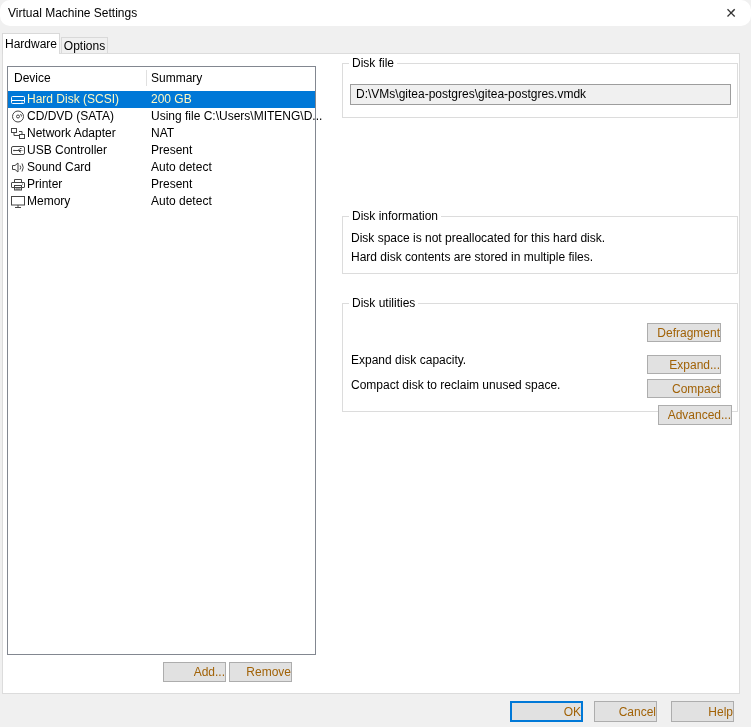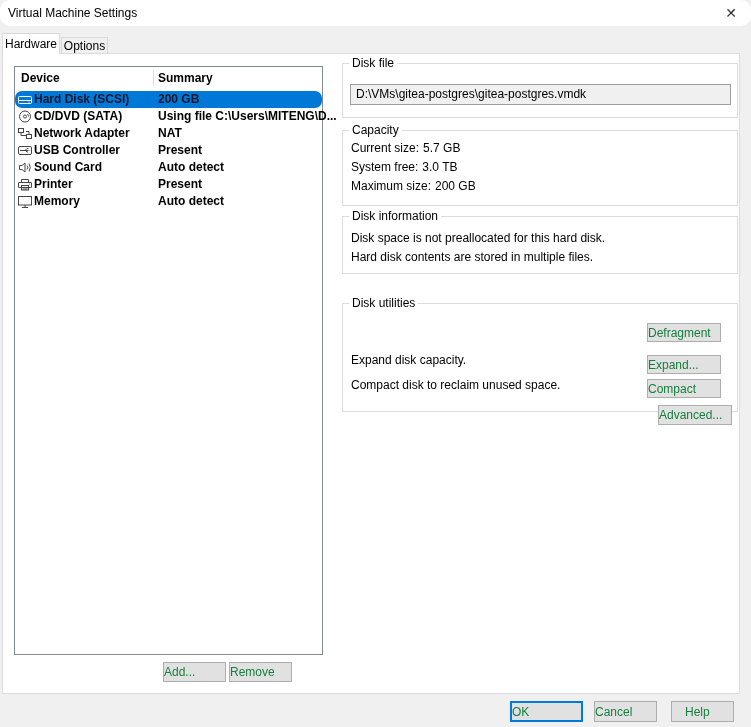--- a/index.html
+++ b/index.html
@@ -16,37 +16,37 @@
   .titlebar { position:absolute; left:0; top:0; width:751px; height:26px; background:#ffffff;border-radius:10px; }
   .title-text { position:absolute; left:8px; top:0; line-height:26px; color:#000; }
   .close-btn { position:absolute; right:4px; top:0; width:32px; height:26px; text-align:center; line-height:26px; font-size:14px; color:#333; cursor:pointer; }
   
   .tab { position:absolute; text-align:center; cursor:pointer; }
   .tab-active { left:2px; top:33px; width:58px; height:21px; background:#fff; border:1px solid #d9d9d9; border-bottom:none; line-height:20px; z-index:3; }
   .tab-inactive { left:61px; top:37px; width:47px; height:17px; background:#f0f0f0; border:1px solid #d9d9d9; border-bottom:none; line-height:16px; z-index:1; }
   
   .tabpage { position:absolute; left:2px; top:53px; width:738px; height:641px; background:#fff; border:1px solid #dcdcdc; z-index:2; }
   
-  .listbox { position:absolute; left:11px; top:12px; width:309px; height:589px; background:#fff; border:1px solid #828790;font-weight:bold; }
+  .listbox { position:absolute; left:4px; top:12px; width:309px; height:589px; background:#fff; border:1px solid #828790; }
   .list-header { position:absolute; left:0; top:0; width:100%; height:22px; }
   .col-device { position:absolute; left:6px; top:0; line-height:22px; }
   .col-summary { position:absolute; left:143px; top:0; line-height:22px; }
   .col-sep { position:absolute; left:138px; top:3px; width:1px; height:16px; background:#e0e0e0; }
   .device-rows { position:absolute; left:0; top:24px; width:100%; }
   .device-row { position:relative; height:17px; line-height:17px; cursor:default; }
-  .device-row.selected { background:#0078d7; color:#0f172a;border-radius:7px; }
+  .device-row.selected { background:#0078d7; color:#fef9c3; }
   .dev-icon { position:absolute; left:2px; top:1px; width:16px; height:15px; color:#454545; }
   .dev-icon svg { display:block; }
   .device-row.selected .dev-icon { color:#fff; }
   .dev-label { position:absolute; left:19px; top:0; white-space:nowrap; }
   .dev-summary { position:absolute; left:143px; top:0; white-space:nowrap; }
   
   .btn {
     position:absolute; background:#e1e1e1; border:1px solid #adadad;
-    text-align:left; font-family:"Liberation Sans", sans-serif; font-size:12px; color:#15803d; cursor:pointer; padding:0;
+    text-align:right; font-family:"Liberation Sans", sans-serif; font-size:12px; color:#a16207; cursor:pointer; padding:0;
   }
   .btn-add { left:160px; top:608px; width:63px; height:20px; }
   .btn-remove { left:226px; top:608px; width:63px; height:20px; }
   .btn-advanced { left:655px; top:351px; width:74px; height:20px; }
   
   .groupbox { position:absolute; left:339px; width:396px; border:1px solid #dcdcdc; }
   .group-label { position:absolute; top:-8px; left:6px; background:#fff; padding:0 3px; line-height:14px; }
   .gb-diskfile { top:9px; height:55px; }
   .gb-capacity { top:76px; height:76px; }
   .gb-info { top:162px; height:58px; }
@@ -198,26 +198,20 @@
   </div>
 
   <button class="btn btn-add">Add...</button>
   <button class="btn btn-remove">Remove</button>
 
   <div class="groupbox gb-diskfile">
     <span class="group-label">Disk file</span>
     <div class="disk-file-field">D:\VMs\gitea-postgres\gitea-postgres.vmdk</div>
   </div>
 
-  <div class="groupbox gb-capacity">
-    <span class="group-label">Capacity</span>
-    <div class="cap-row cap-0"><span>Current size:</span><span class="v">5.7 GB</span></div>
-    <div class="cap-row cap-1"><span>System free:</span><span class="v">3.0 TB</span></div>
-    <div class="cap-row cap-2"><span>Maximum size:</span><span class="v">200 GB</span></div>
-  </div>
 
   <div class="groupbox gb-info">
     <span class="group-label">Disk information</span>
     <div class="info-line info-0">Disk space is not preallocated for this hard disk.</div>
     <div class="info-line info-1">Hard disk contents are stored in multiple files.</div>
   </div>
 
   <div class="groupbox gb-util">
     <span class="group-label">Disk utilities</span>
     <button class="btn util-btn ub-0">Defragment</button>

